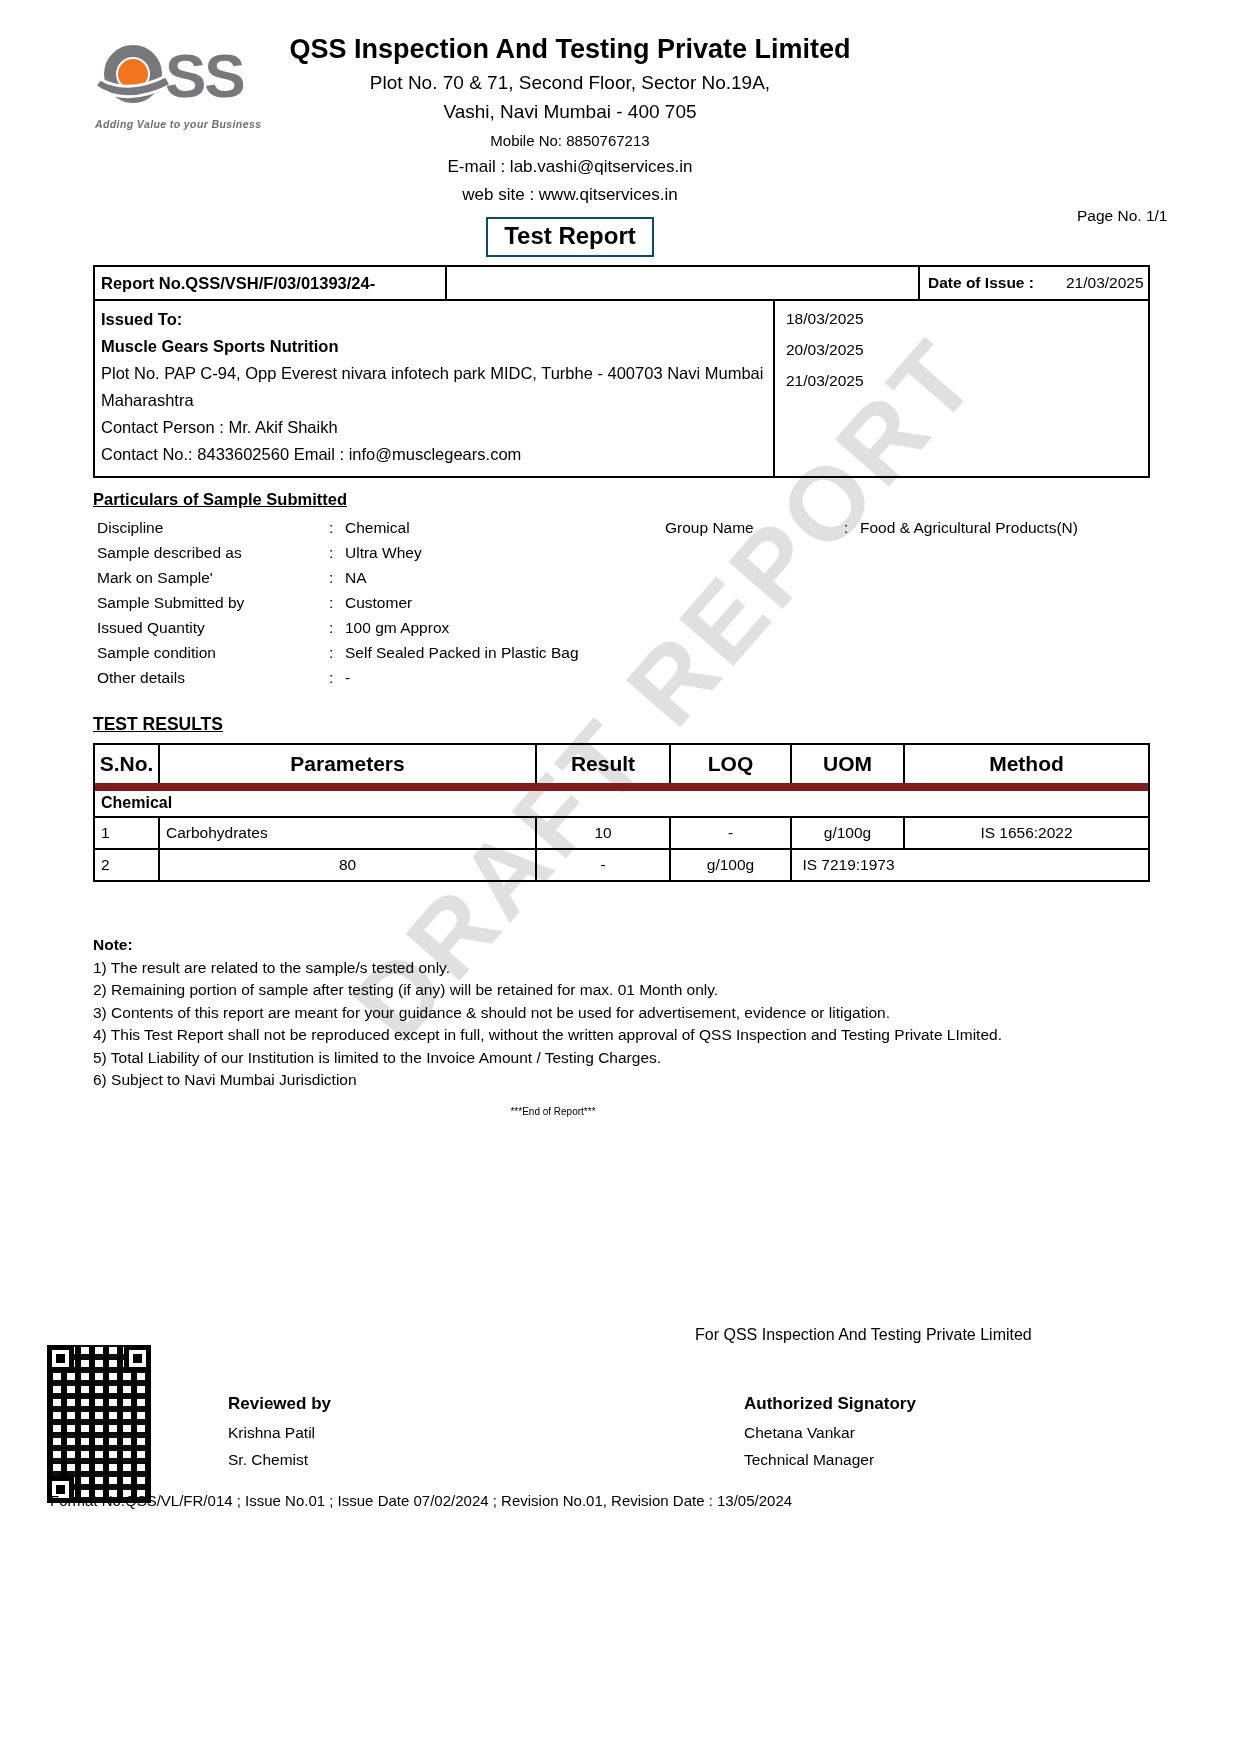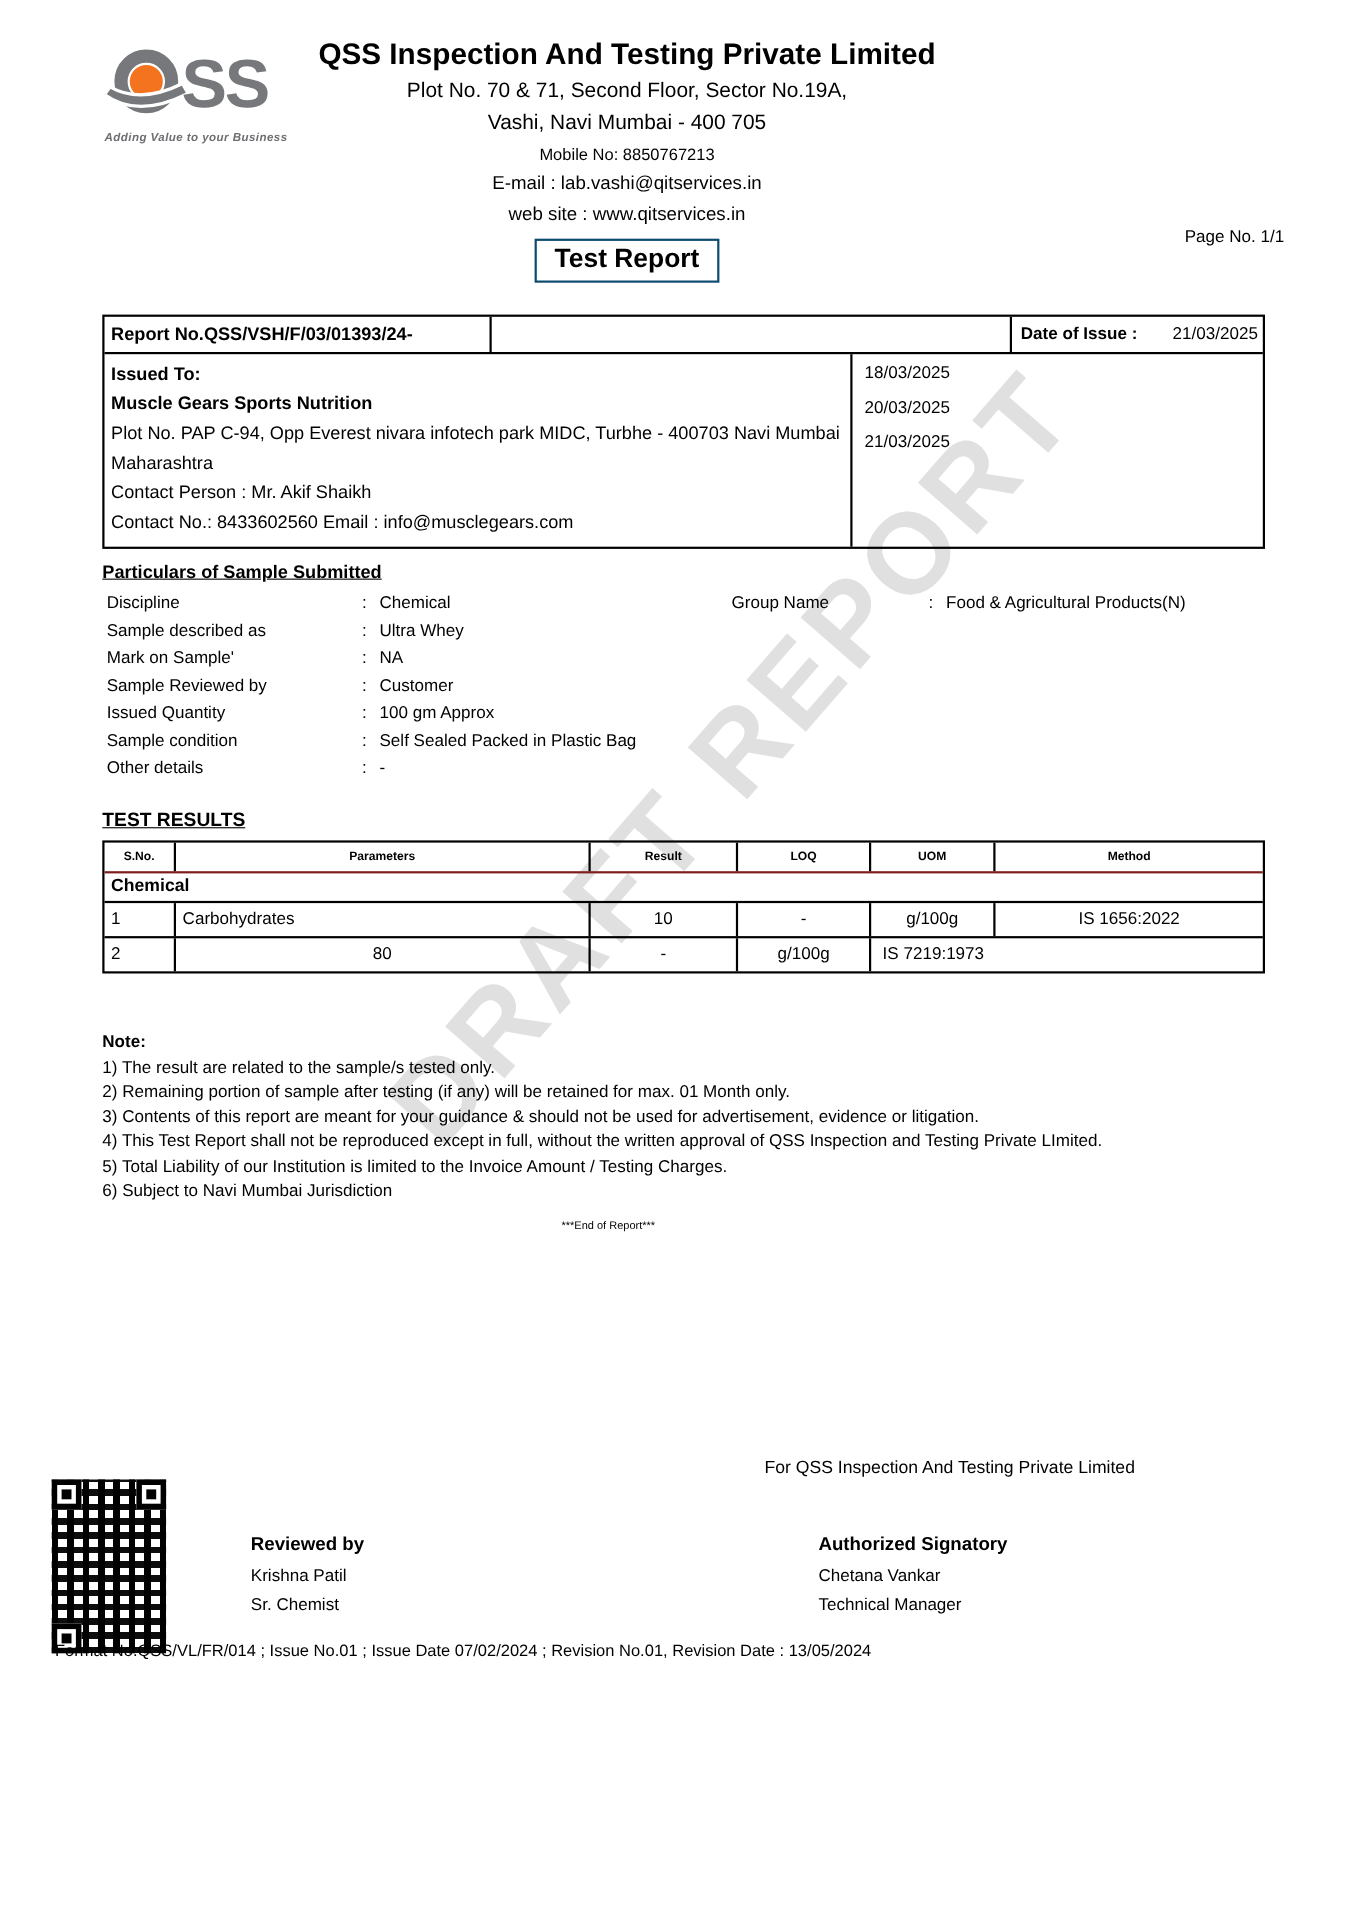--- a/index.html
+++ b/index.html
@@ -29,21 +29,21 @@
   .contact-line { font-size: 15px; margin-top: 9px; }
   .contact-line2 { font-size: 17px; margin-top: 8px; }
   .title-row { margin-top: 12px; }
   .doc-title-box {
     display: inline-block; border: 2px solid #0c4a6e; padding: 3px 16px 5px 16px;
     font-size: 24px; font-weight: bold;
   }
   .page-no { position: absolute; left: 1077px; top: 207px; font-size: 15.5px; }
 
   
-  .report-table { margin: 29px 0 0 93px; width: 1057px; border: 2px solid #000; }
+  .report-table { margin: 8px 0 0 93px; width: 1057px; border: 2px solid #000; }
   .rt-row1 { display: flex; border-bottom: 2px solid #000; height: 34px; align-items: center; }
   .rt-cell-reportno { width: 352px; border-right: 2px solid #000; height: 100%; display: flex; align-items: center; padding-left: 6px; font-size: 16.5px; font-weight: bold; }
   .rt-cell-empty { width: 473px; border-right: 2px solid #000; height: 100%; }
   .rt-cell-doi { flex: 1; height: 100%; display: flex; align-items: center; padding-left: 8px; font-size: 15.5px; }
   .rt-cell-doi .lbl { font-weight: bold; width: 138px; }
   .rt-row2 { display: flex; min-height: 142px; }
   .issued-to { width: 680px; border-right: 2px solid #000; padding: 5px 8px 8px 6px; font-size: 16.5px; line-height: 27px; }
   .issued-to .b { font-weight: bold; }
   .dates-labels { width: 229px; border-right: 2px solid #000; padding: 9px 0 0 10px; font-size: 15.5px; font-weight: bold; }
   .dates-labels div, .dates-values div { height: 31px; }
@@ -56,21 +56,21 @@
   .part-label { width: 236px; padding-left: 4px; }
   .part-colon { width: 16px; }
   .part-value { flex: 1; }
   .part-value-fixed { width: 320px; }
   .group-label { width: 179px; }
 
   
   .results-title-wrap { width: 900px; margin: 20px 0 0 93px; text-align: left; }
   .results-title { display: inline-block; font-size: 17.5px; font-weight: bold; text-decoration: underline; }
   .res-table { margin: 8px 0 0 93px; width: 1057px; border: 2px solid #000; font-size: 15.5px; }
-  .res-header { display: grid; grid-template-columns: 65px 377px 134px 121px 113px 243px; border-bottom: 2px solid #7f1d1d; font-weight: bold; font-size: 11px; }
+  .res-header { display: grid; grid-template-columns: 65px 377px 134px 121px 113px 243px; border-bottom: 8px solid #7f1d1d; font-weight: bold; font-size: 21px; }
   .res-header > div { border-right: 2px solid #000; text-align: center; padding: 7px 2px; }
   .res-header > div:last-child { border-right: none; }
   .res-group { border-bottom: 2px solid #000; font-weight: bold; font-size: 16px; padding: 3px 6px 4px 6px; }
   .res-row { display: grid; grid-template-columns: 65px 377px 134px 121px 113px 243px; border-bottom: 2px solid #000; }
   .res-row:last-child { border-bottom: none; }
   .res-row > div { border-right: 2px solid #000; padding: 6px 6px; }
   .res-row > div:last-child { border-right: none; }
   .ctr { text-align: center; }
 
   
@@ -176,21 +176,21 @@
         <div class="part-label">Sample described as</div>
         <div class="part-colon">:</div>
         <div class="part-value">Ultra Whey</div>
       </div>
       <div class="part-row">
         <div class="part-label">Mark on Sample'</div>
         <div class="part-colon">:</div>
         <div class="part-value">NA</div>
       </div>
       <div class="part-row">
-        <div class="part-label">Sample Reviewed by</div>
+        <div class="part-label">Sample Submitted by</div>
         <div class="part-colon">:</div>
         <div class="part-value">Customer</div>
       </div>
       <div class="part-row">
         <div class="part-label">Issued Quantity</div>
         <div class="part-colon">:</div>
         <div class="part-value">100 gm Approx</div>
       </div>
       <div class="part-row">
         <div class="part-label">Sample condition</div>

